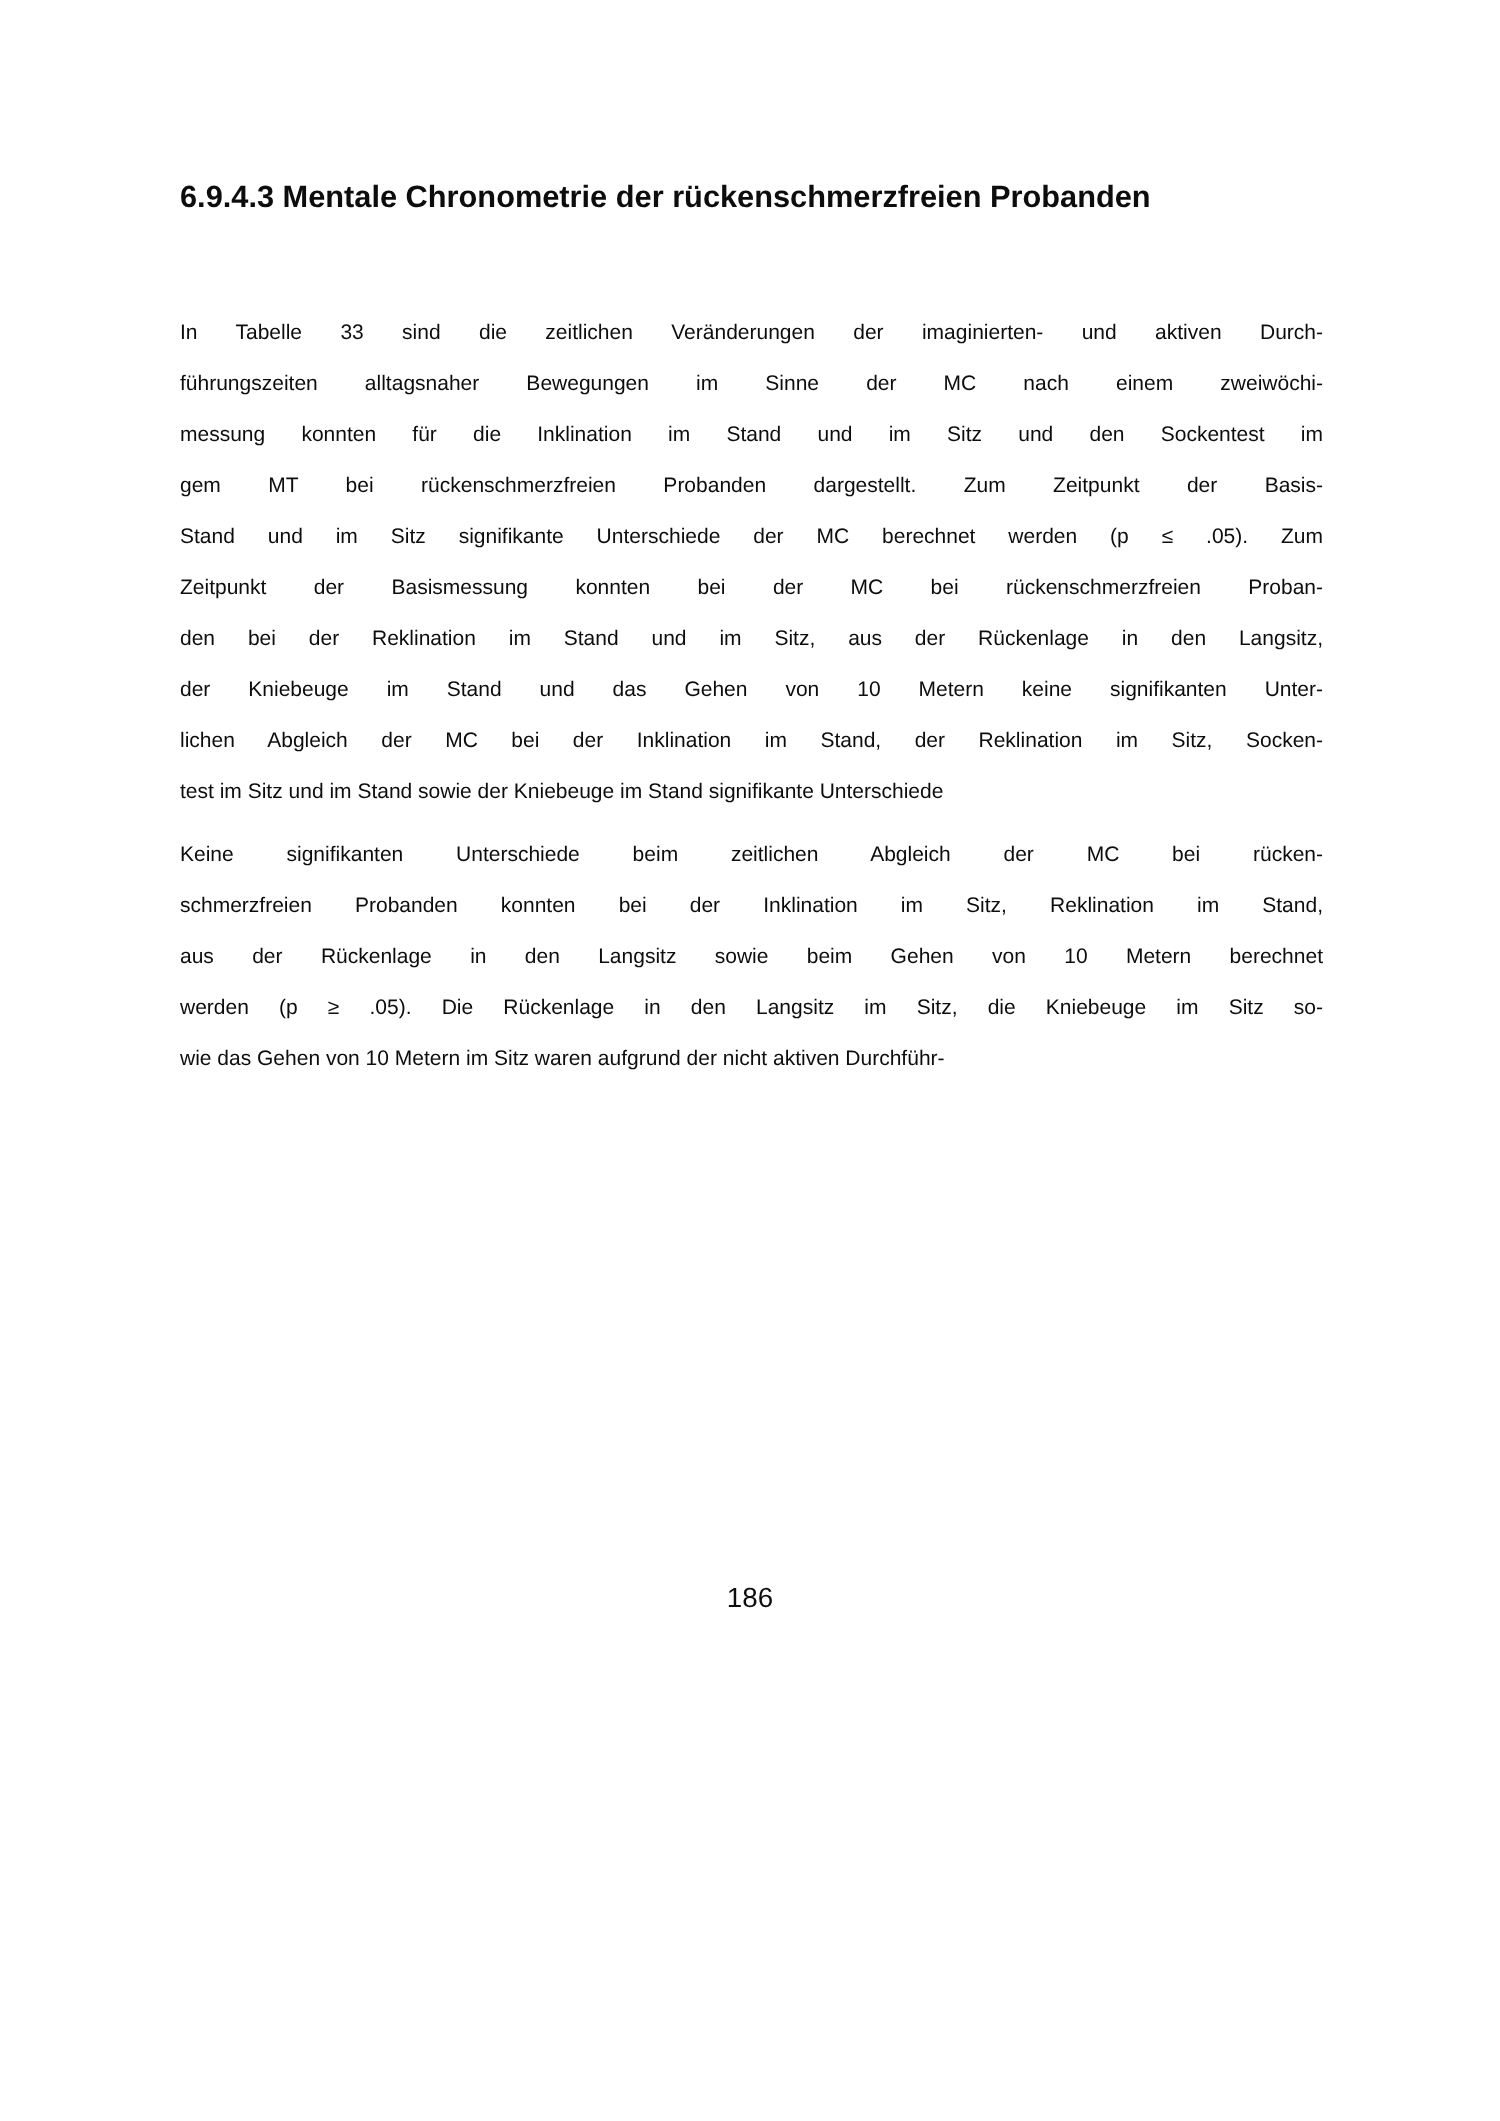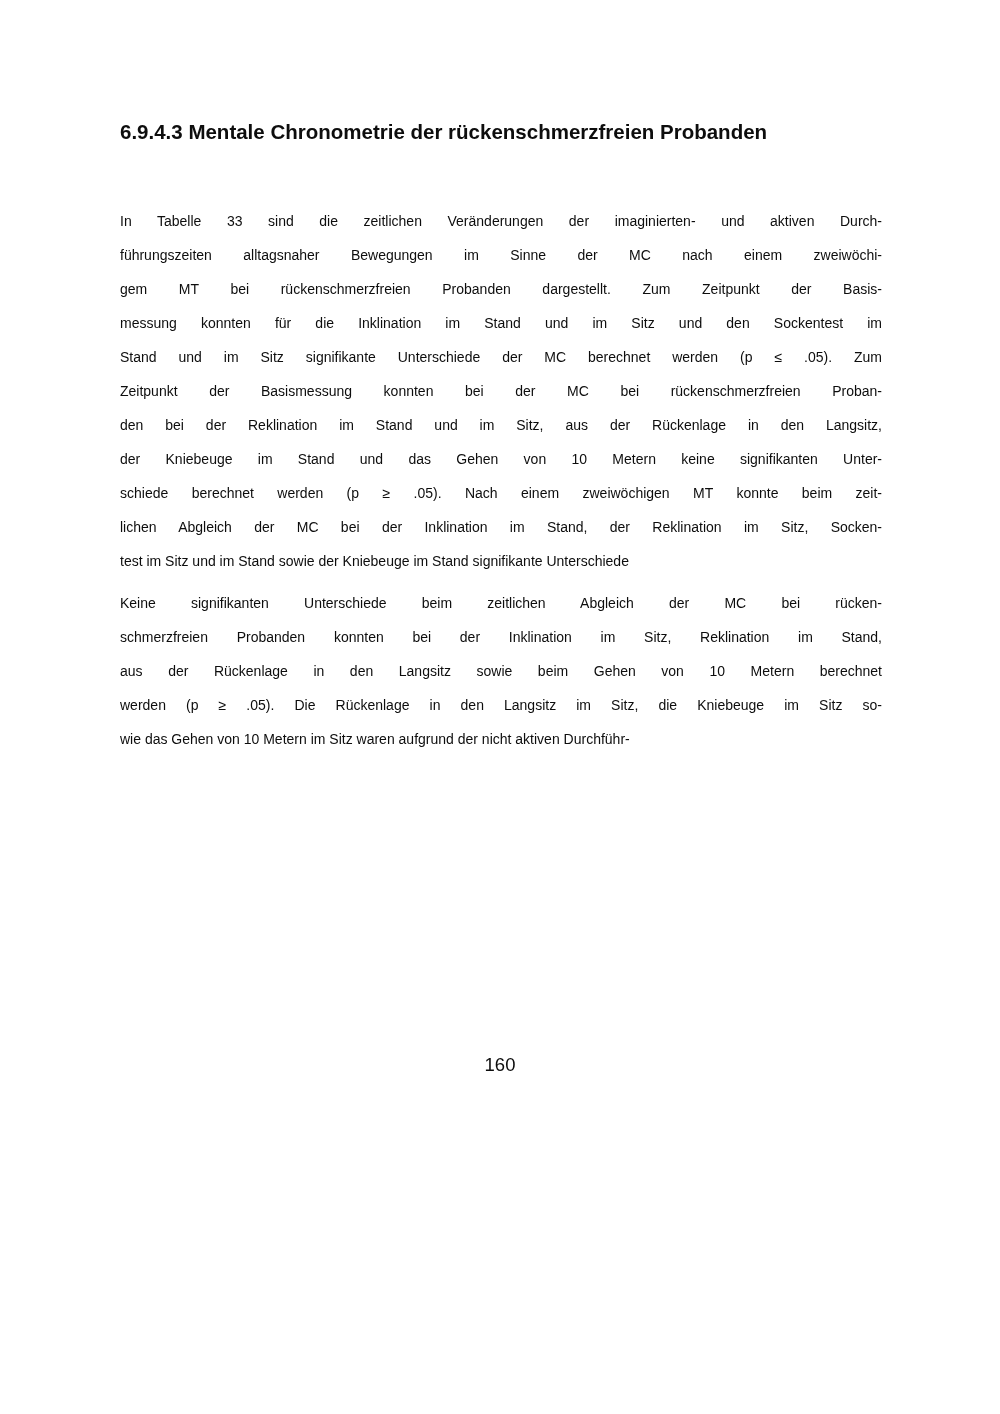--- a/index.html
+++ b/index.html
@@ -76,35 +76,34 @@
 <div class="page">
   <div class="content">
 
     <h2 class="heading">
       <span class="h-line">6.9.4.3 Mentale Chronometrie der rückenschmerzfreien Probanden</span>
     </h2>
 
     <div class="para para-1">
       <div class="line">In Tabelle 33 sind die zeitlichen Veränderungen der imaginierten- und aktiven Durch-</div>
       <div class="line">führungszeiten alltagsnaher Bewegungen im Sinne der MC nach einem zweiwöchi-</div>
+      <div class="line">messung konnten für die Inklination im Stand und im Sitz und den Sockentest im</div>
       <div class="line">gem MT bei rückenschmerzfreien Probanden dargestellt. Zum Zeitpunkt der Basis-</div>
-      <div class="line">messung konnten für die Inklination im Stand und im Sitz und den Sockentest im</div>
       <div class="line">Stand und im Sitz signifikante Unterschiede der MC berechnet werden (p ≤ .05). Zum</div>
       <div class="line">Zeitpunkt der Basismessung konnten bei der MC bei rückenschmerzfreien Proban-</div>
       <div class="line">den bei der Reklination im Stand und im Sitz, aus der Rückenlage in den Langsitz,</div>
       <div class="line">der Kniebeuge im Stand und das Gehen von 10 Metern keine signifikanten Unter-</div>
-      <div class="line">schiede berechnet werden (p ≥ .05). Nach einem zweiwöchigen MT konnte beim zeit-</div>
       <div class="line">lichen Abgleich der MC bei der Inklination im Stand, der Reklination im Sitz, Socken-</div>
       <div class="line">test im Sitz und im Stand sowie der Kniebeuge im Stand signifikante Unterschiede</div>
     </div>
 
     <div class="para para-2">
       <div class="line">Keine signifikanten Unterschiede beim zeitlichen Abgleich der MC bei rücken-</div>
       <div class="line">schmerzfreien Probanden konnten bei der Inklination im Sitz, Reklination im Stand,</div>
       <div class="line">aus der Rückenlage in den Langsitz sowie beim Gehen von 10 Metern berechnet</div>
       <div class="line">werden (p ≥ .05). Die Rückenlage in den Langsitz im Sitz, die Kniebeuge im Sitz so-</div>
       <div class="line">wie das Gehen von 10 Metern im Sitz waren aufgrund der nicht aktiven Durchführ-</div>
     </div>
 
   </div>
 
-  <div class="page-number">160</div>
+  <div class="page-number">186</div>
 </div>
 
 </body></html>

